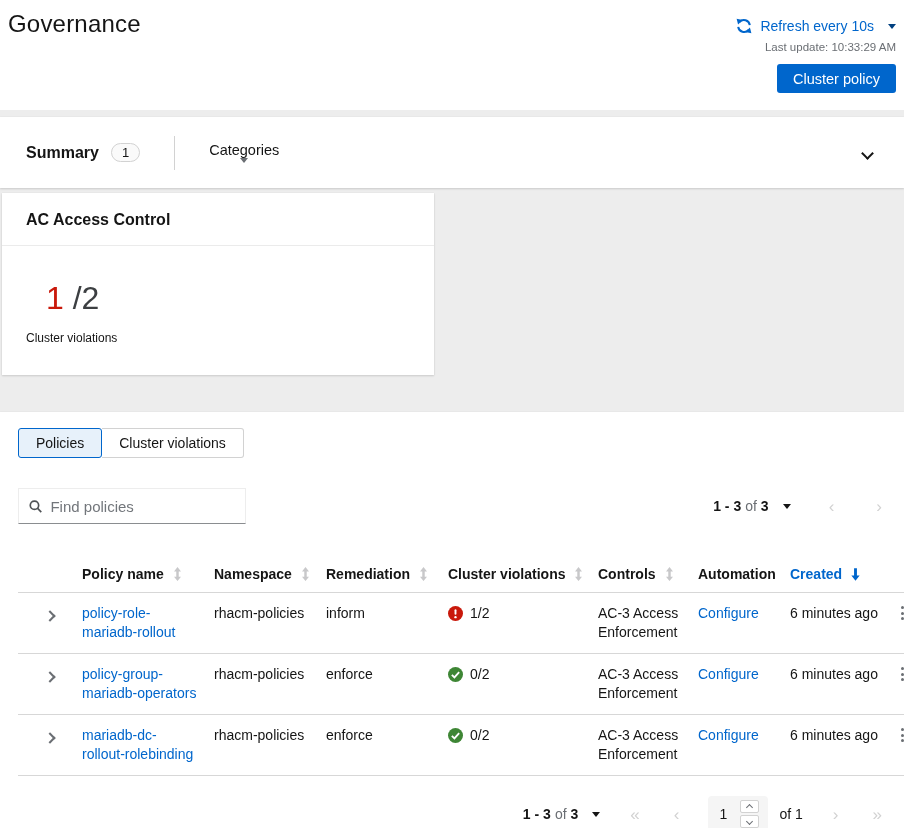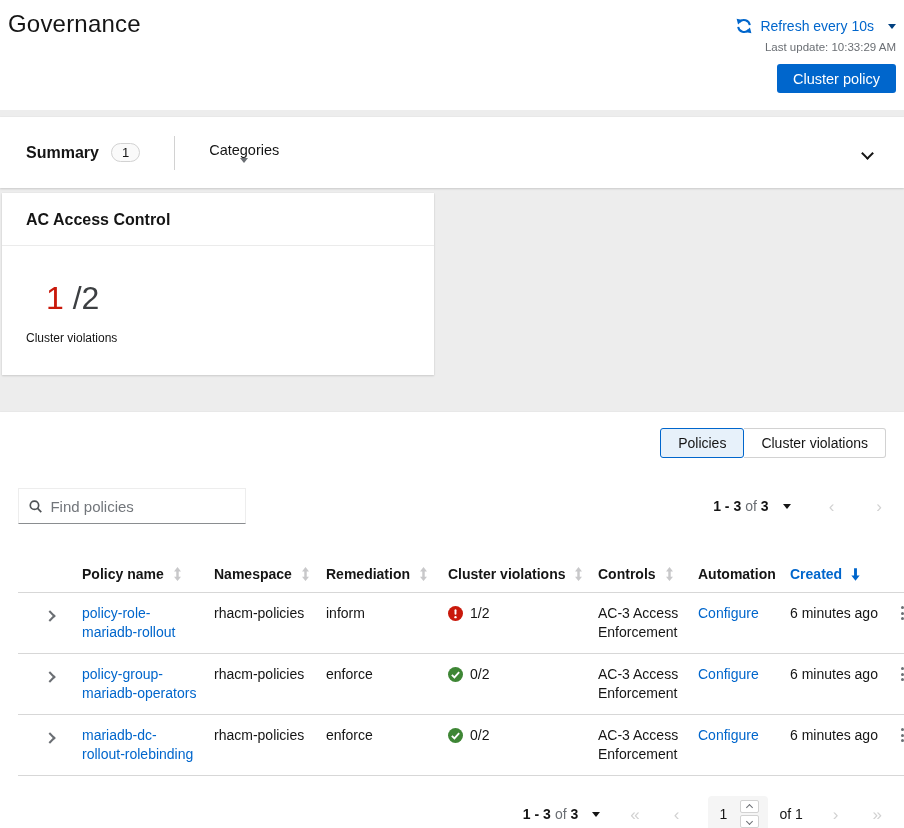--- a/index.html
+++ b/index.html
@@ -42,21 +42,21 @@
   .card-header { padding:18px 24px 16px; font-size:16px; font-weight:700; border-bottom:1px solid #ebebeb; }
   .card-body { padding:34px 24px 30px; display:flex; }
   .stat { width:194px; }
   .stat-num { font-size:32px;margin-left:20px; }
   .stat-value { color:#c9190b; }
   .stat-denlike { color:#3c3f42; font-weight:300; }
   .stat-label { margin-top:14px; font-size:12px; color:#151515; }
 
   
   .panel { margin-top:37px; background:#fff; min-height:416px; padding:16px 18px 10px; }
-  .toggle-row { display:flex; justify-content:flex-end; }
+  .toggle-row { display:flex; }
   .toggle-group { display:flex; }
   .toggle-btn { font-size:14px; padding:6px 17px; height:30px; background:#fff; border:1px solid #d2d2d2; color:#151515; cursor:pointer; font-family:inherit; }
   .toggle-btn.selected { background:#e7f1fa; border:1px solid #0066cc; border-radius:3px; position:relative; z-index:1; }
   .toggle-btn.right { border-left:none; border-radius:0 3px 3px 0; }
 
   .toolbar { margin-top:30px; display:flex; justify-content:space-between; align-items:center;gap:20px; }
   .search-box { display:flex; align-items:center; width:228px; height:36px; border:1px solid #ededed; border-bottom:1px solid #8a8d90; padding:0 10px; gap:8px; background:#fff; }
   .search-box input { border:none; outline:none; font-size:15px; font-family:inherit; width:100%; color:#151515; }
   .search-box input::placeholder { color:#72767b; }
 

